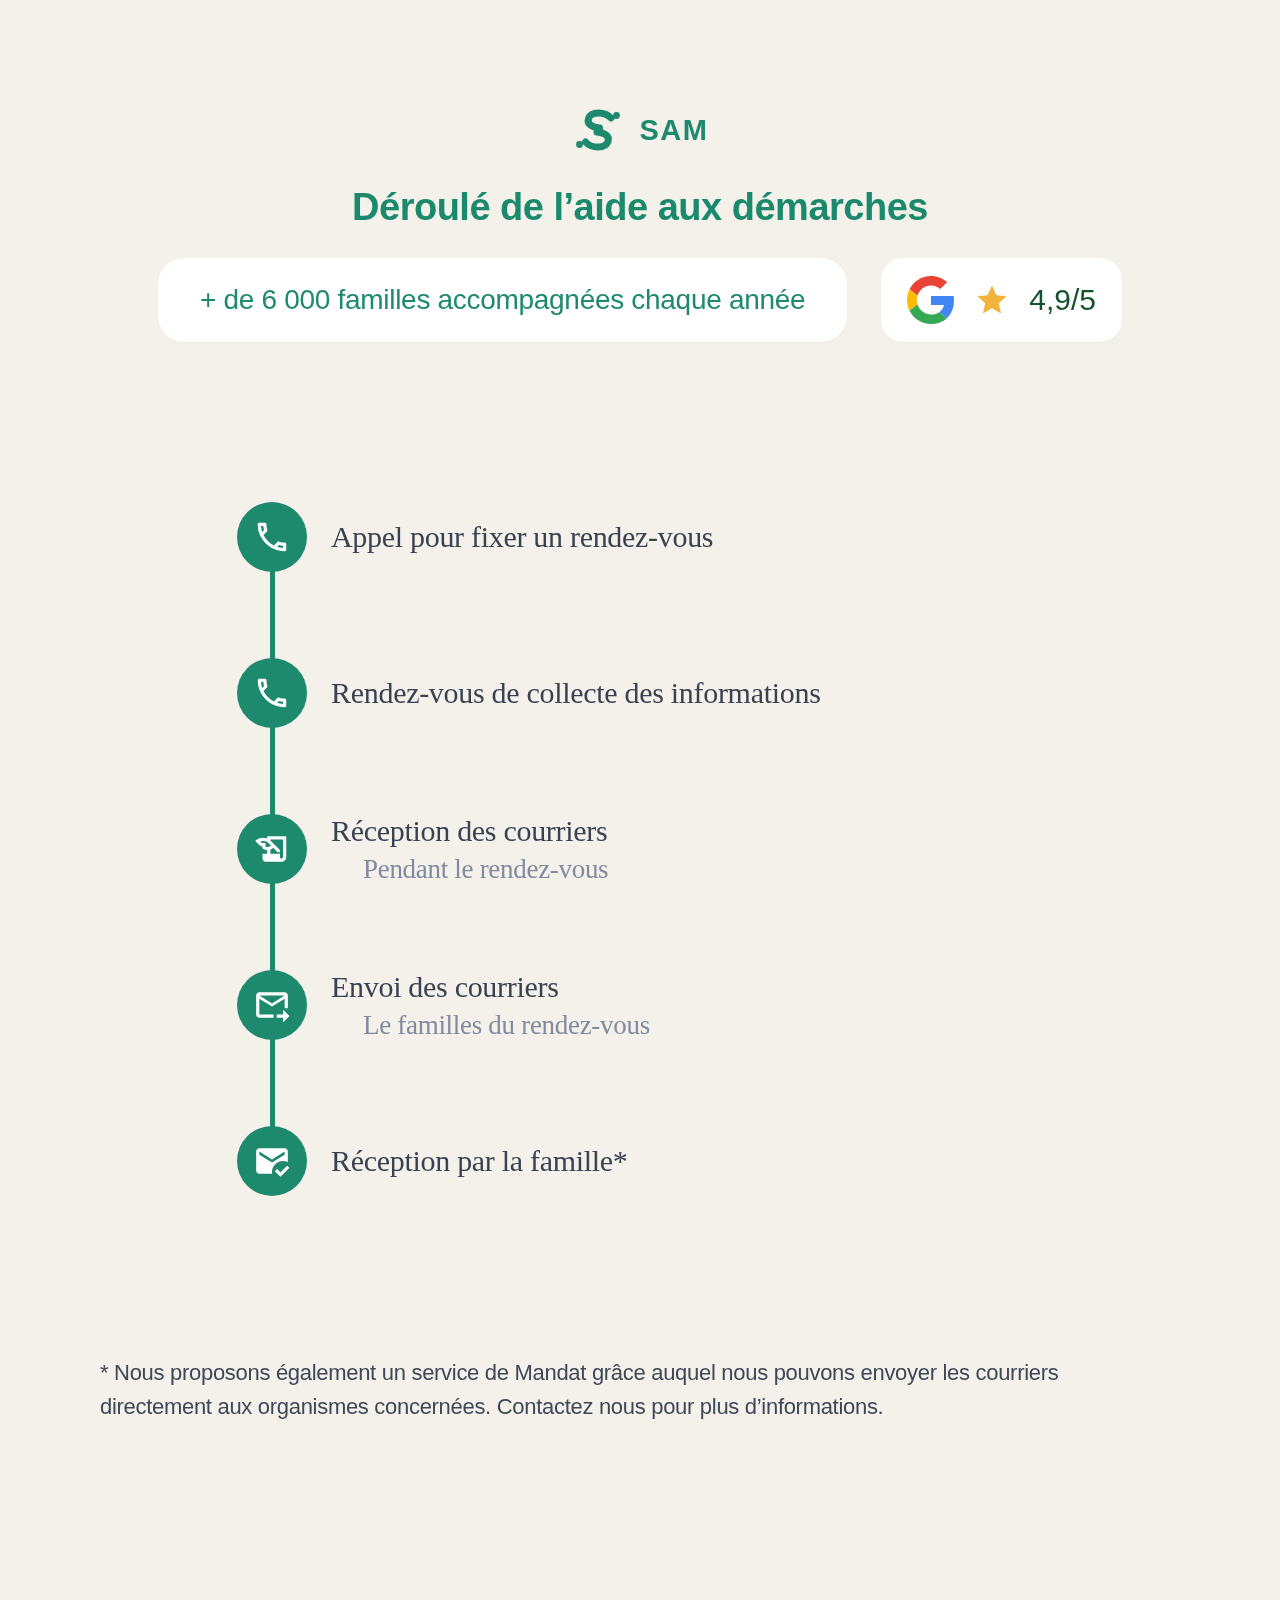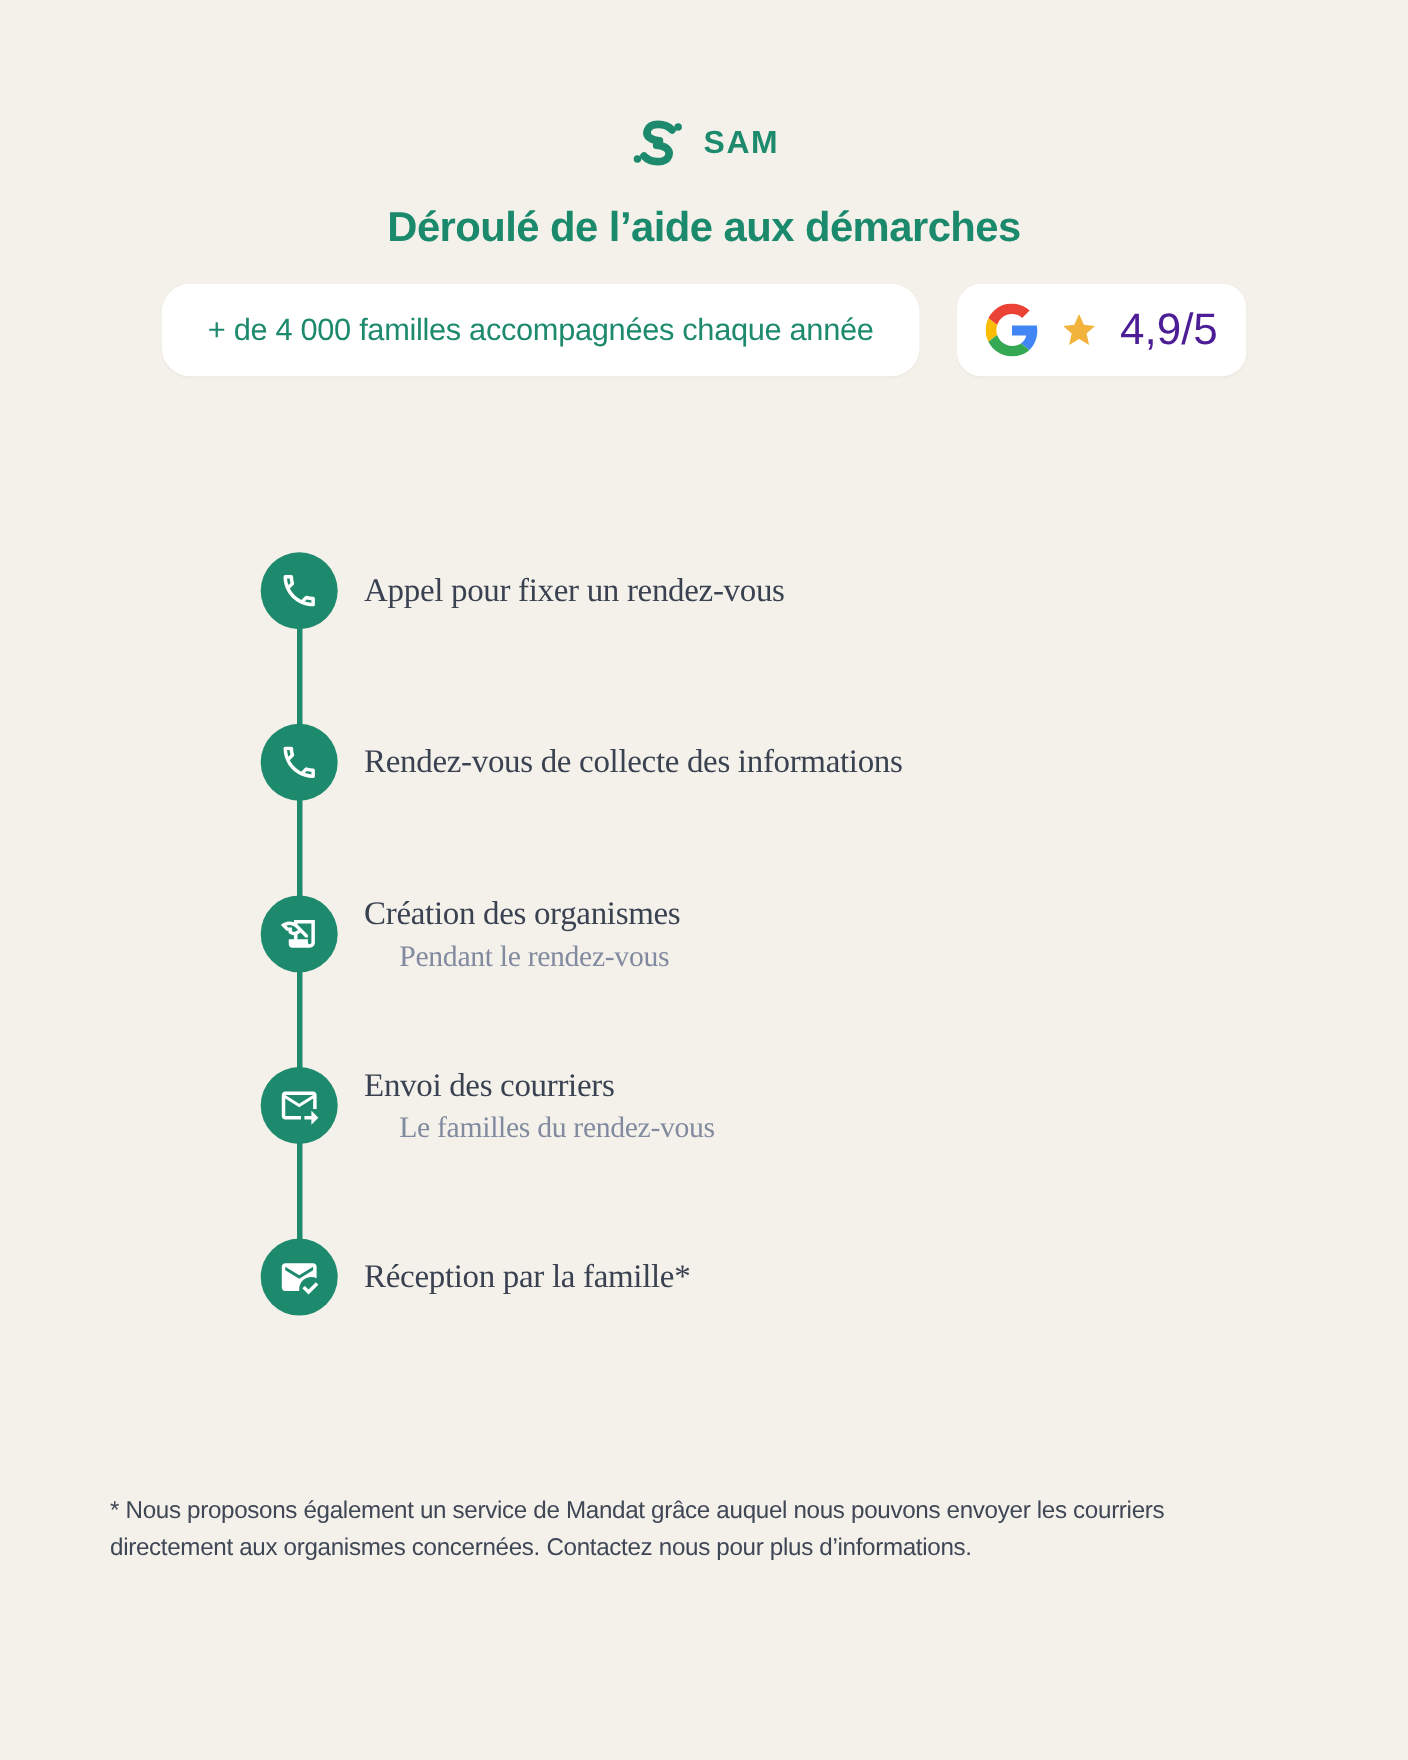--- a/index.html
+++ b/index.html
@@ -59,21 +59,21 @@
     background: #ffffff;
     border-radius: 22px;
     height: 84px;
     display: flex; align-items: center;
     padding: 0 26px;
     gap: 20px;
     box-shadow: 0 1px 2px rgba(0,0,0,0.03);
   }
   .gcard .gicon svg, .gcard .star svg { display: block; }
   .gcard .rating {
-    font-size: 40px; color: #4c1d95; letter-spacing: 0;
+    font-size: 30px; color: #14532d; letter-spacing: 0;
   }
 
   
   .timeline {
     position: absolute;
     top: 502px; left: 237px;
     width: 800px;
   }
   .tl-line {
     position: absolute;
@@ -138,21 +138,21 @@
         <circle cx="7.5" cy="40.5" r="3.4" fill="#1e8a6d"></circle>
       </svg>
     </span>
     <span class="logo-text">SAM</span>
   </div>
 
   <h1 class="title">Déroulé de l’aide aux démarches</h1>
 
   <div class="badges">
     <div class="pill">
-      <span>+ de 4 000 familles accompagnées chaque année</span>
+      <span>+ de 6 000 familles accompagnées chaque année</span>
     </div>
     <div class="gcard">
       <span class="gicon">
         <svg width="48" height="48" viewBox="0 0 48 48">
           <path fill="#EA4335" d="M24 9.5c3.54 0 6.71 1.22 9.21 3.6l6.85-6.85C35.9 2.38 30.47 0 24 0 14.62 0 6.51 5.38 2.56 13.22l7.98 6.19C12.43 13.72 17.74 9.5 24 9.5z"></path>
           <path fill="#4285F4" d="M46.98 24.55c0-1.57-.15-3.09-.38-4.55H24v9.02h12.94c-.58 2.96-2.26 5.48-4.78 7.18l7.73 6c4.51-4.18 7.09-10.36 7.09-17.65z"></path>
           <path fill="#FBBC05" d="M10.53 28.59c-.48-1.45-.76-2.99-.76-4.59s.27-3.14.76-4.59l-7.98-6.19C.92 16.46 0 20.12 0 24c0 3.88.92 7.54 2.56 10.78l7.97-6.19z"></path>
           <path fill="#34A853" d="M24 48c6.48 0 11.93-2.13 15.89-5.81l-7.73-6c-2.15 1.45-4.92 2.3-8.16 2.3-6.26 0-11.57-4.22-13.47-9.91l-7.98 6.19C6.51 42.62 14.62 48 24 48z"></path>
         </svg>
       </span>
@@ -192,21 +192,21 @@
     </div>
   </div>
 
   <div class="step">
     <div class="step-icon">
       <svg width="38" height="38" viewBox="0 0 24 24">
               <path fill="#ffffff" d="M9 4v1.38c-.83-.33-1.72-.5-2.61-.5-1.79 0-3.58.68-4.95 2.05l3.33 3.33h1.11v1.11c.86.86 1.98 1.31 3.11 1.36V15H6v3c0 1.1.9 2 2 2h10c1.66 0 3-1.34 3-3V4H9zm-1.11 6.41V8.26H5.61L4.57 7.22a5.07 5.07 0 0 1 1.82-.34c1.34 0 2.59.52 3.54 1.46l1.41 1.41-.2.2a2.7 2.7 0 0 1-1.92.8c-.47 0-.93-.12-1.33-.34zM19 17c0 .55-.45 1-1 1s-1-.45-1-1v-2h-6v-2.59c.57-.23 1.1-.57 1.56-1.03l.2-.2L15.59 14H17v-1.41l-6-5.97V6h8v11z"></path>
             </svg>
     </div>
     <div class="step-text">
-      <div class="step-title">Création des organismes</div>
+      <div class="step-title">Réception des courriers</div>
       <div class="step-subtitle">Pendant le rendez-vous</div>
     </div>
   </div>
 
   <div class="step">
     <div class="step-icon">
       <svg width="38" height="38" viewBox="0 0 24 24">
               <path fill="#ffffff" d="M20 4H4c-1.1 0-2 .9-2 2v12c0 1.1.9 2 2 2h9v-2H4V8l8 5 8-5v6h2V6c0-1.1-.9-2-2-2zm-8 7L4 6h16l-8 5zm7 4l4 4-4 4v-3h-4v-2h4v-3z"></path>
             </svg>
     </div>

